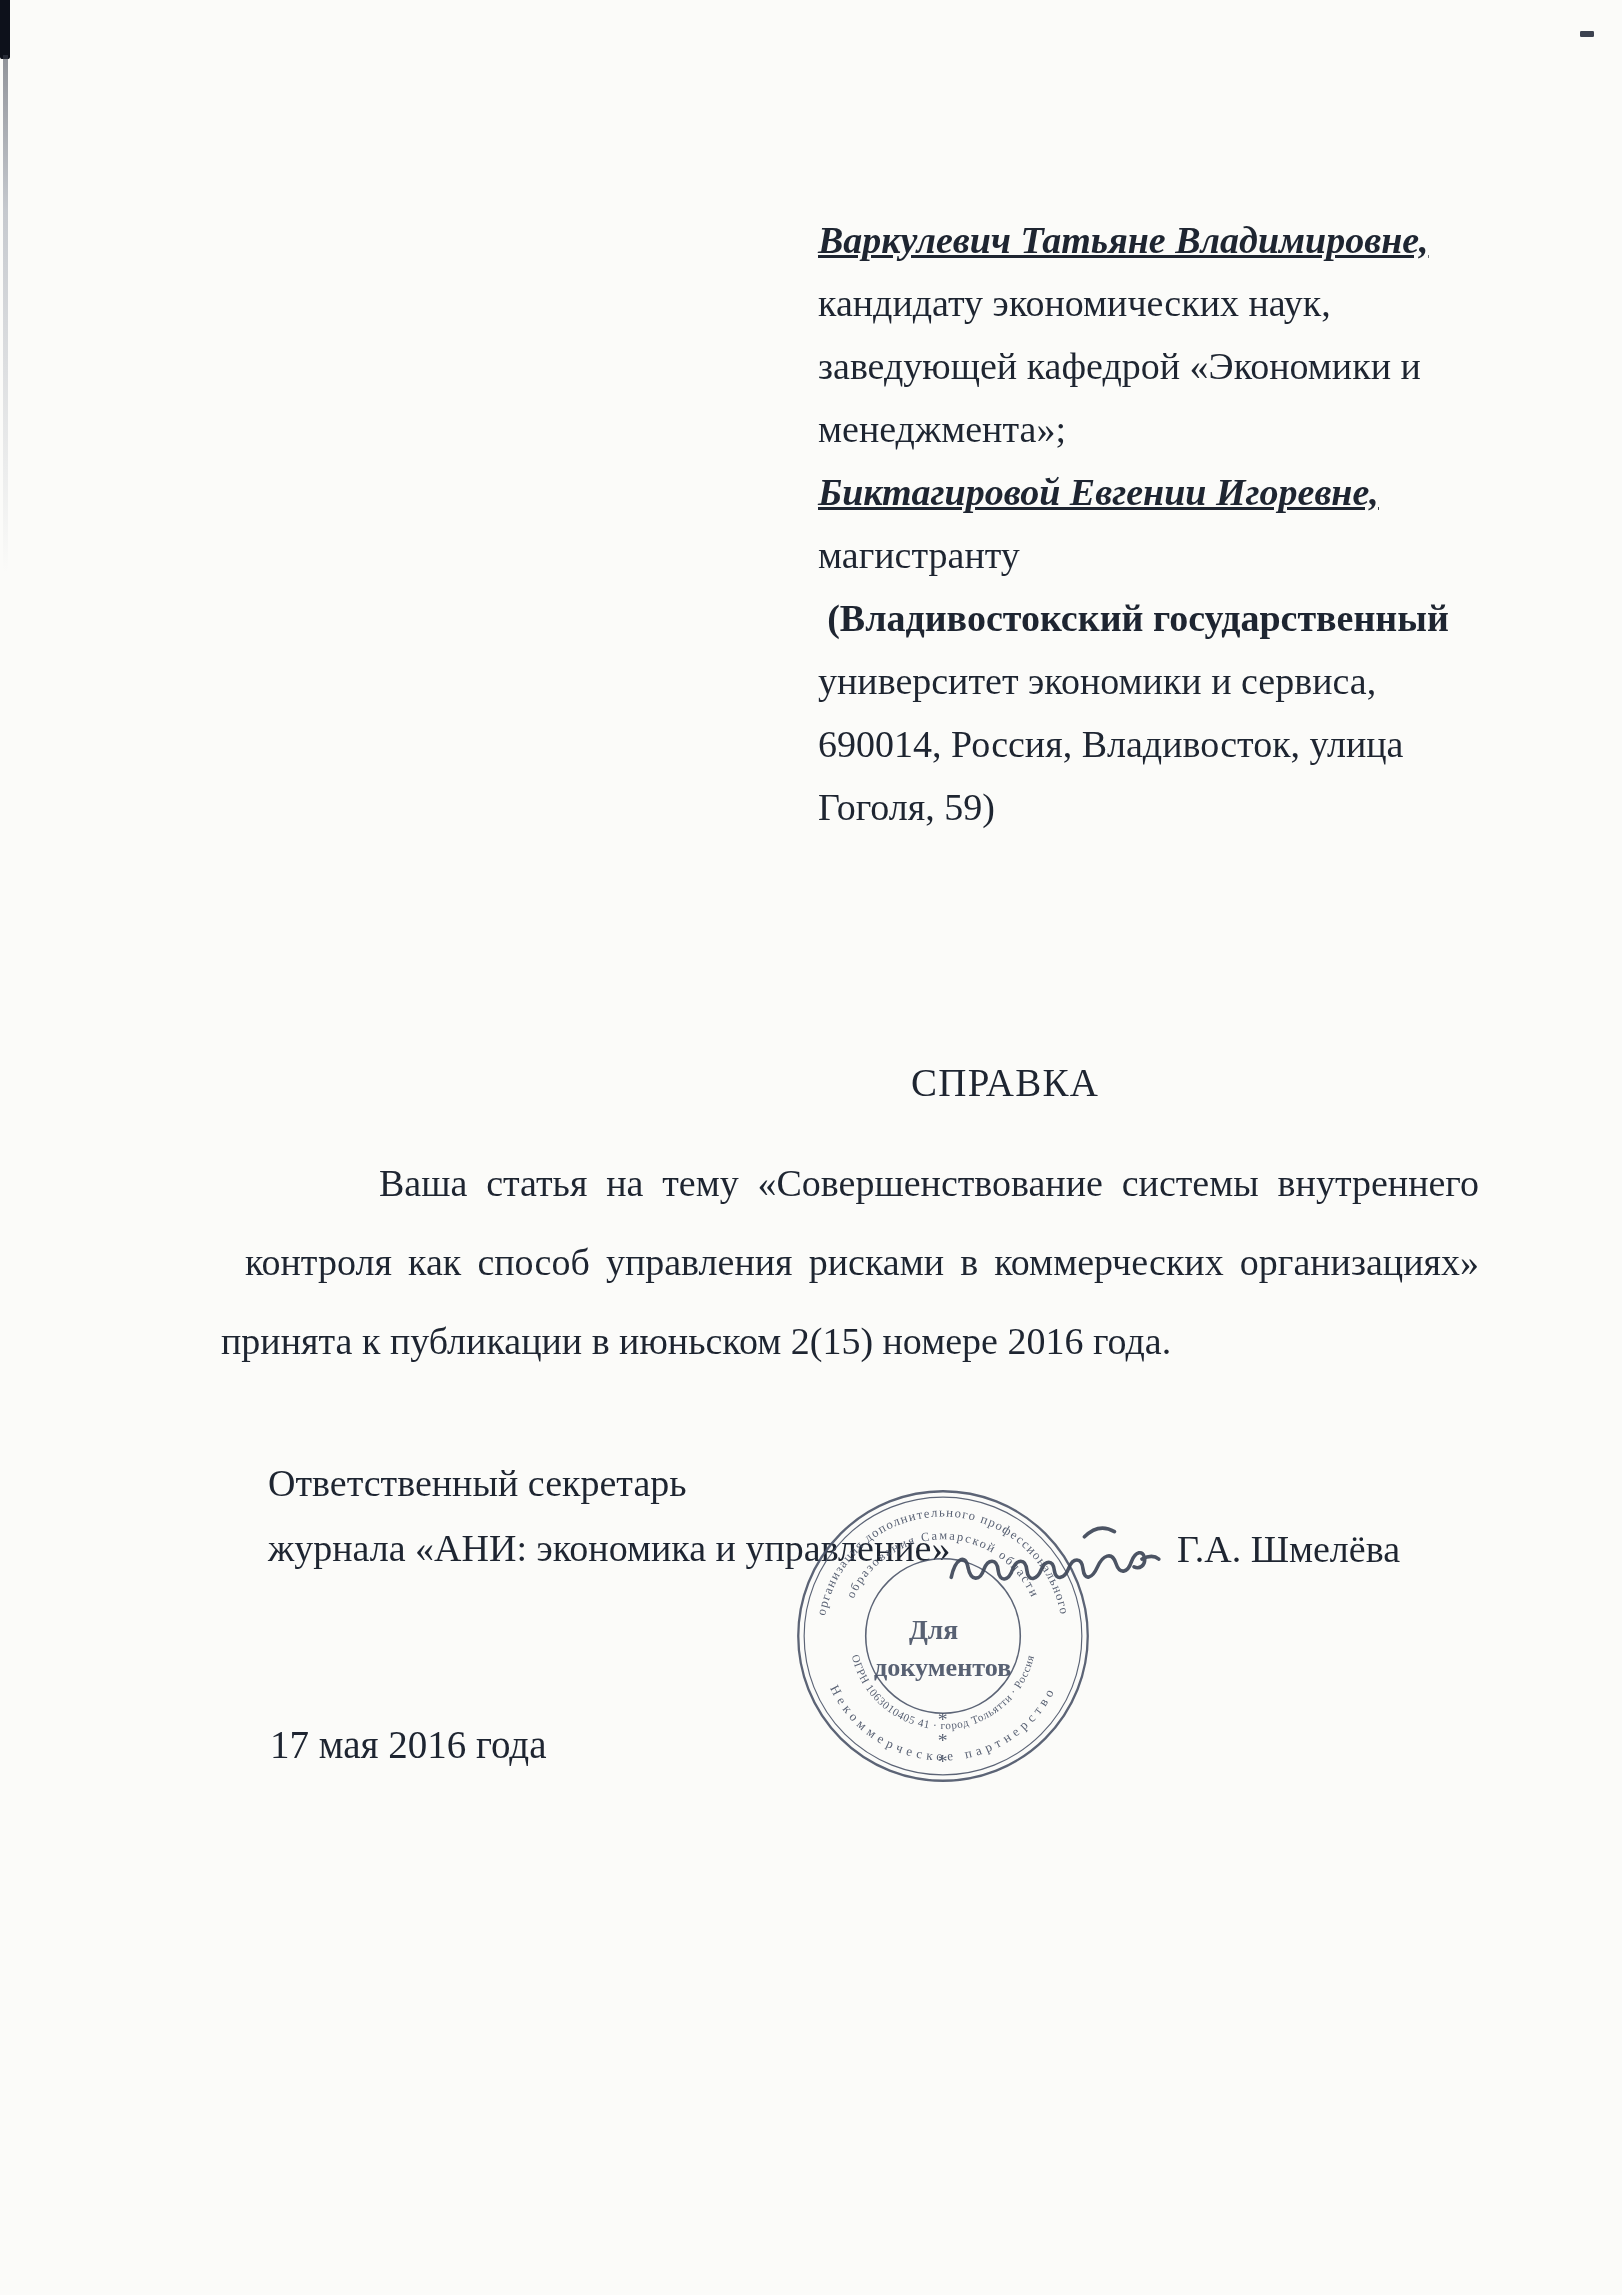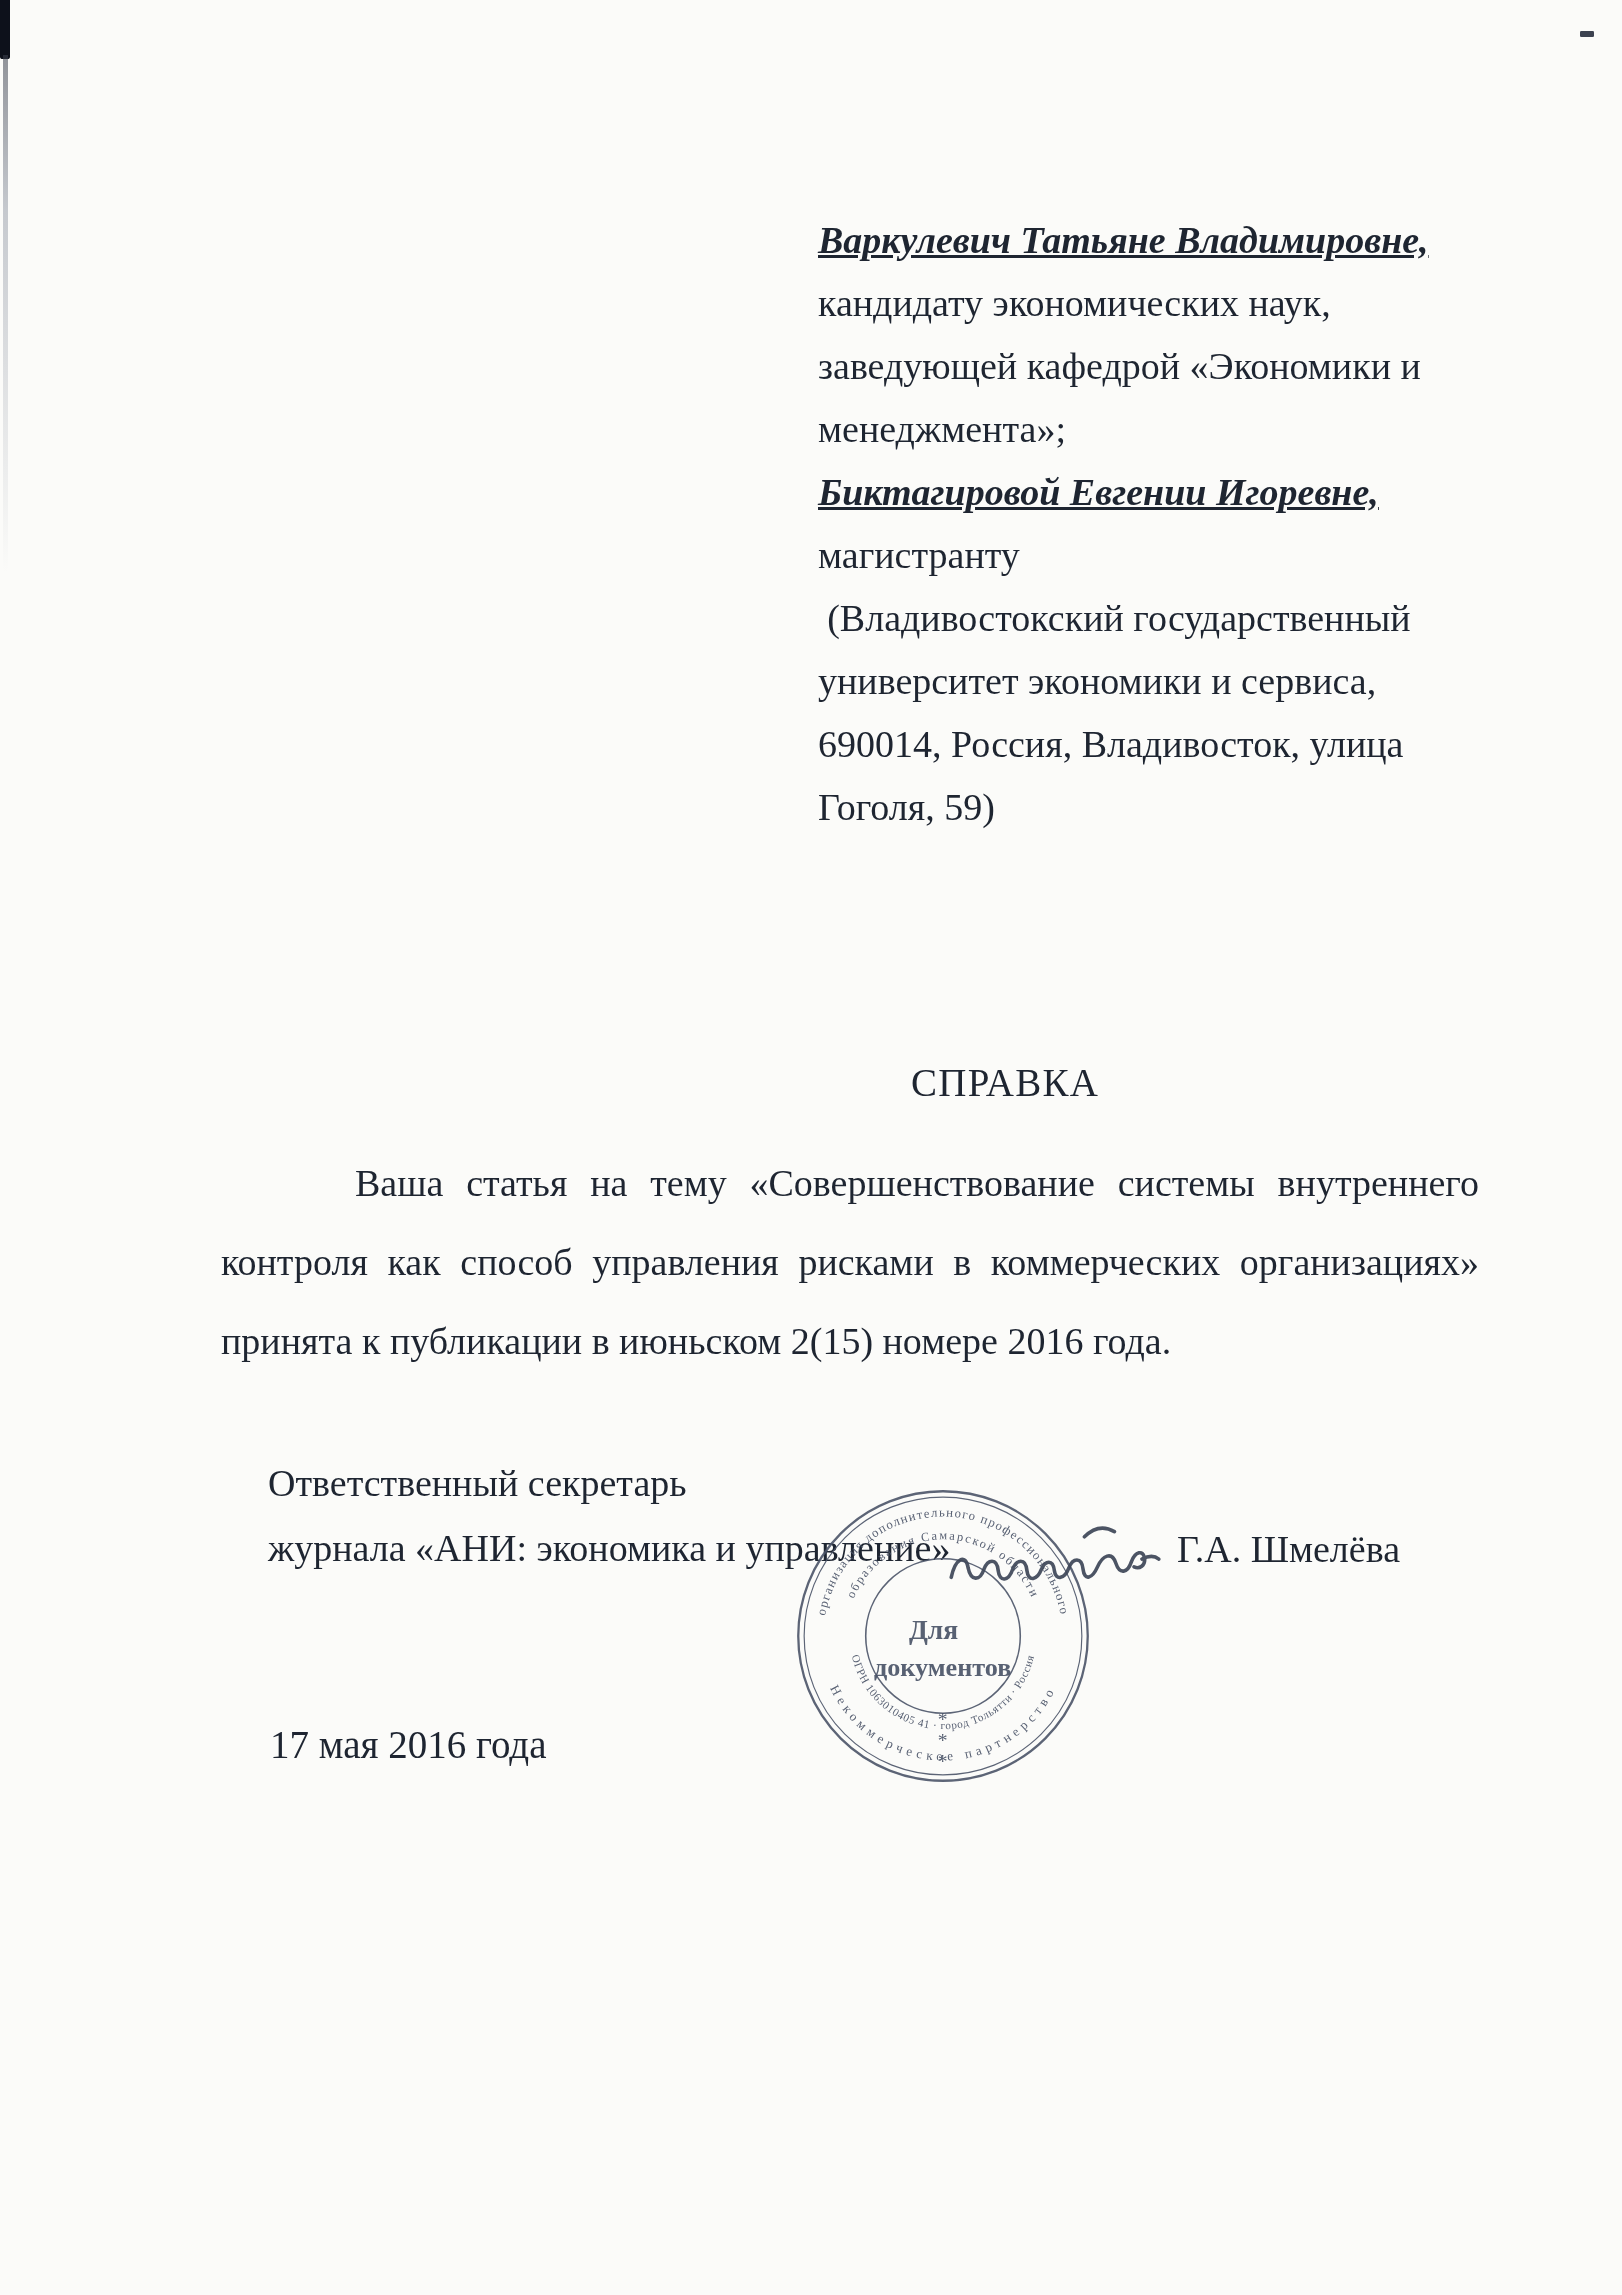--- a/index.html
+++ b/index.html
@@ -11,26 +11,26 @@
   }
   .abs{position:absolute;}
   
   .artifact-bar{left:0;top:0;width:9.8px;height:59px;background:#0d111b;border-radius:0 0 2.6px 2.6px;}
   .artifact-line{left:2.6px;top:55px;width:5.2px;height:517px;
     background:linear-gradient(#3a3f4c,#9aa0ab 30%,rgba(185,190,199,0) 100%);opacity:.55;}
   .artifact-dash{left:1580px;top:31px;width:14.4px;height:5.9px;background:#272e3d;border-radius:1.3px;opacity:.9;}
   
   .address{left:818px;top:209px;width:602px;font-size:38px;line-height:63px;white-space:nowrap;}
   .address .bi{font-weight:bold;font-style:italic;text-decoration:underline;}
-  .address .lead-space{padding-left:9.2px;}
+  .address .lead-space{padding-left:9.2px;font-weight:bold;}
   
   .heading{left:911px;top:1060px;font-size:39px;letter-spacing:1.3px;text-align:right;}
   
   .paragraph{left:221px;top:1144px;width:1258px;font-size:38px;line-height:79px;}
-  .paragraph .just{text-align:justify;text-align-last:justify;}
+  .paragraph .just{text-align:justify;text-align-last:justify;margin-left:24px;}
   .paragraph .indent{text-indent:134px;}
   
   .signoff{left:268px;top:1451px;font-size:38px;line-height:65px;white-space:nowrap;}
   .sig-name{left:1177px;top:1527px;font-size:38px;white-space:nowrap;}
   .date-line{left:270px;top:1722px;font-size:39px;white-space:nowrap;}
   
   .stamp-svg{left:794px;top:1487px;}
   .stamp-svg text{font-family:"Liberation Serif","DejaVu Serif",serif;}
   .signature-svg{left:946px;top:1512px;}
 </style>

